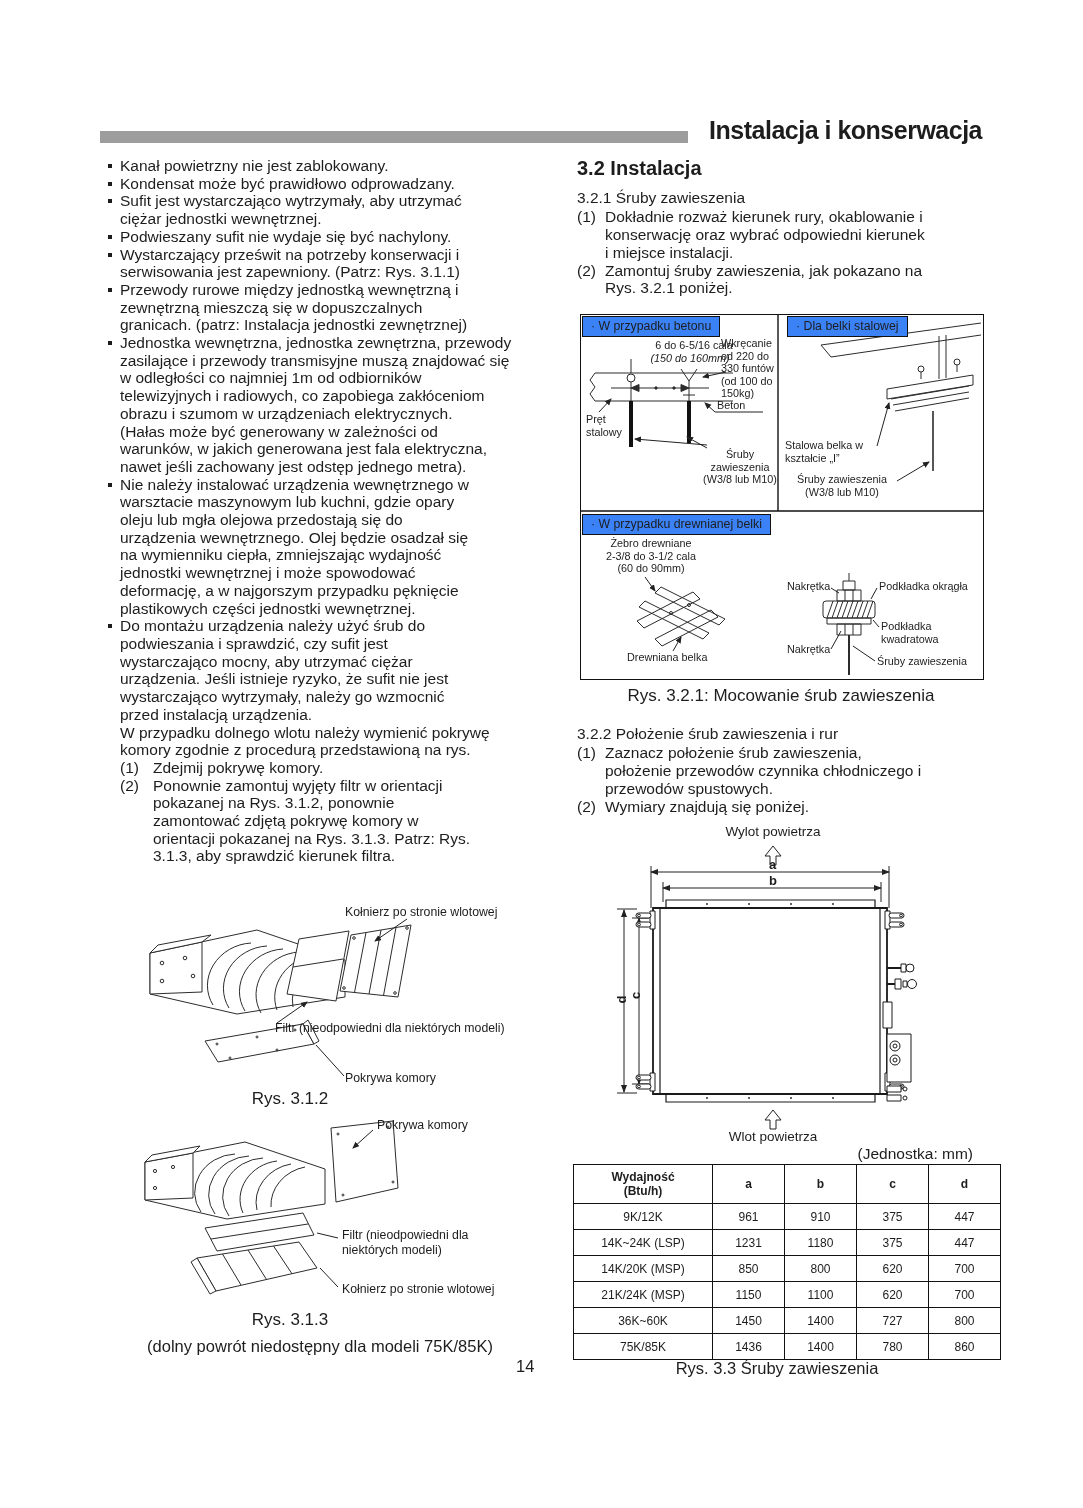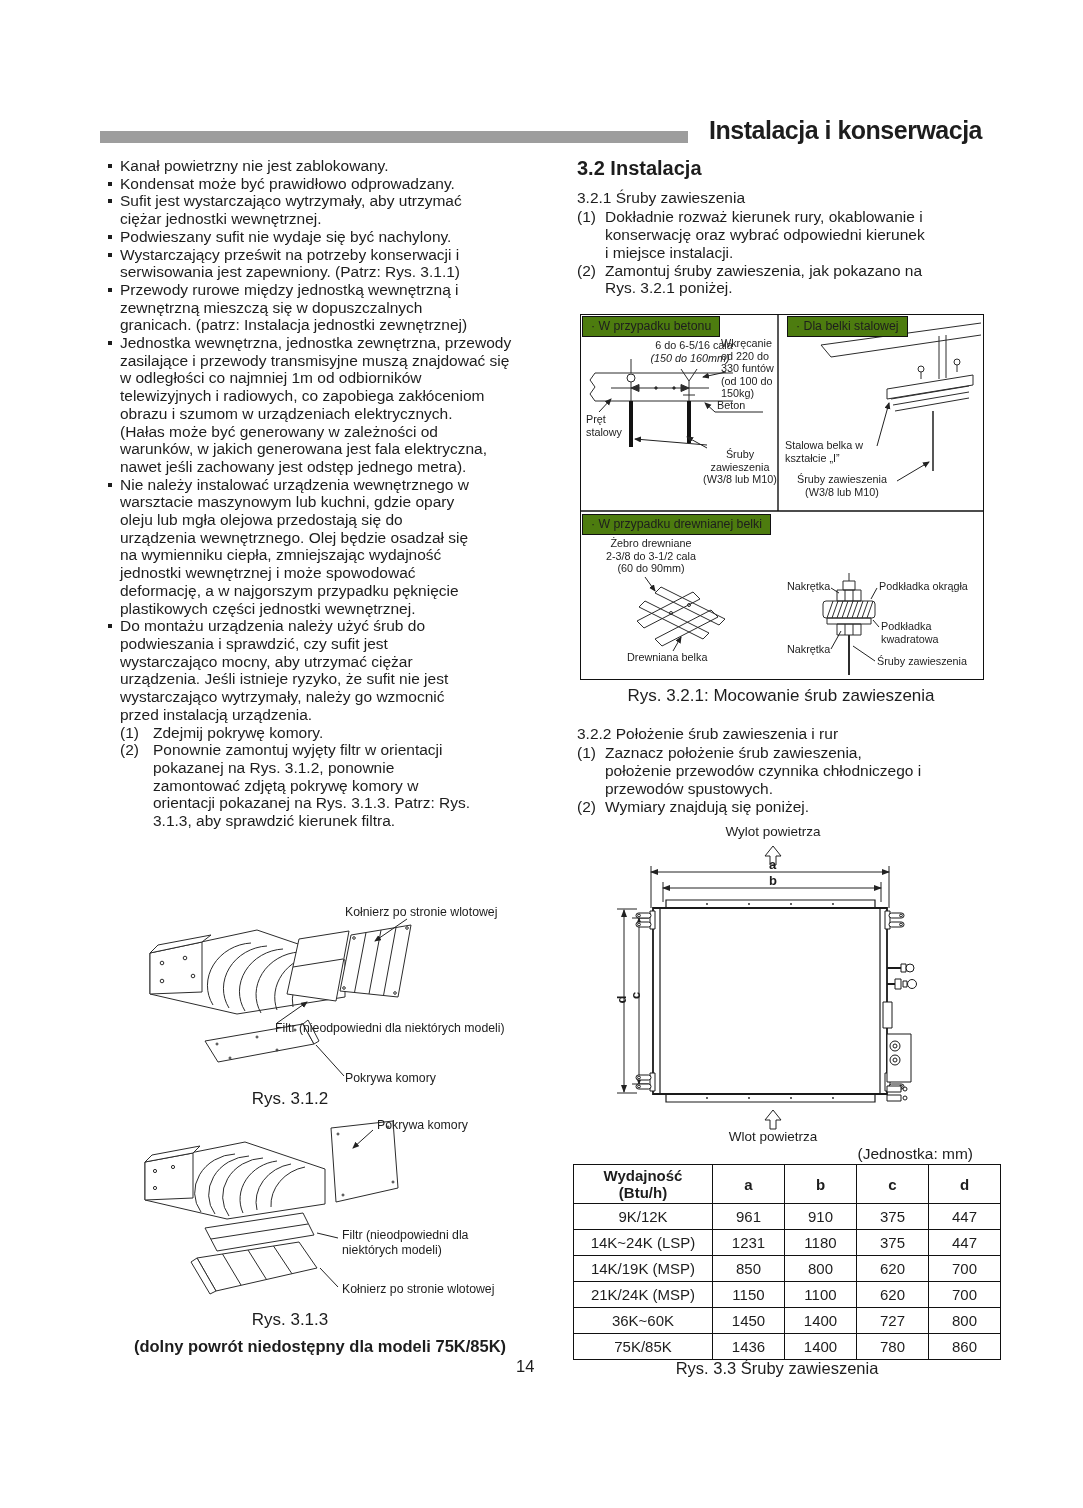--- a/index.html
+++ b/index.html
@@ -16,38 +16,38 @@
   .leftcol li{position:relative;padding-left:14px;}
   .dot{position:absolute;left:2px;top:7px;width:4px;height:4px;background:#1d1d1d;}
   .para{margin-left:14px;}
   .step{position:relative;margin-left:14px;padding-left:33px;}
   .step .num{position:absolute;left:0;top:0;}
   
   .fig{overflow:visible;}
   .fig svg{position:absolute;left:0;top:0;}
   .flabel{position:absolute;font-size:12.3px;line-height:14.5px;}
   .fcap{position:absolute;font-size:17px;text-align:center;}
-  .fnote{position:absolute;font-size:16.5px;text-align:center;font-weight:bold;}
+  .fnote{position:absolute;font-size:16.5px;text-align:center;}
   
   .figbox{left:580px;top:314px;width:402px;height:364px;border:1.6px solid #111;}
-  .panel-tag{position:absolute;border:1.2px solid #111;background:#4d7c0f;font-size:12.3px;padding:2px 8px 3px;white-space:nowrap;}
+  .panel-tag{position:absolute;border:1.2px solid #111;background:#3b82f6;font-size:12.3px;padding:2px 8px 3px;white-space:nowrap;}
   .slabel{position:absolute;font-size:10.8px;line-height:12.6px;}
   .ctr{text-align:center;}
   
   .rightcol{left:577px;top:160px;width:410px;font-size:15.5px;line-height:17.9px;}
   .rightcol h1{font-size:20px;margin:0 0 11px 0;}
   .rightcol h2{font-size:15.5px;font-weight:normal;margin:7px 0 1px 0;}
   .rightcol .step{margin-left:0;padding-left:28px;}
   .dimlbl{position:absolute;font-size:13px;font-weight:bold;}
   .rot{transform:rotate(-90deg);transform-origin:center;}
   .units{left:577px;top:1145px;width:396px;text-align:right;font-size:15.5px;}
   
   table.dims{position:absolute;left:573px;top:1164px;border-collapse:collapse;table-layout:fixed;}
   table.dims td,table.dims th{border:1.6px solid #111;text-align:center;vertical-align:middle;
-    font-size:15px;padding:0 2px;}
+    font-size:12px;padding:0 2px;}
   table.dims th{font-weight:bold;height:38px;}
   table.dims td{height:25px;}
   .c0{width:134px;}.cx{width:67px;}
   .pagenum{left:516px;top:1357px;font-size:16.5px;}
   .tcap{left:577px;top:1359px;width:400px;text-align:center;font-size:16.5px;}
   svg line,svg path,svg polygon,svg rect,svg circle,svg polyline{vector-effect:non-scaling-stroke;}
 </style>
 </head>
 <body>
 
@@ -84,20 +84,22 @@
 jednostki wewnętrznej i może spowodować
 deformację, a w najgorszym przypadku pęknięcie
 plastikowych części jednostki wewnętrznej.</span></li>
       <li><span class="dot"></span><span class="pre">Do montażu urządzenia należy użyć śrub do
 podwieszania i sprawdzić, czy sufit jest
 wystarczająco mocny, aby utrzymać ciężar
 urządzenia. Jeśli istnieje ryzyko, że sufit nie jest
 wystarczająco wytrzymały, należy go wzmocnić
 przed instalacją urządzenia.</span></li>
     </ul>
+    <div class="para pre">W przypadku dolnego wlotu należy wymienić pokrywę
+komory zgodnie z procedurą przedstawioną na rys.</div>
     <div class="step"><span class="num">(1)</span><span class="pre">Zdejmij pokrywę komory.</span></div>
     <div class="step"><span class="num">(2)</span><span class="pre">Ponownie zamontuj wyjęty filtr w orientacji
 pokazanej na Rys. 3.1.2, ponownie
 zamontować zdjętą pokrywę komory w
 orientacji pokazanej na Rys. 3.1.3. Patrz: Rys.
 3.1.3, aby sprawdzić kierunek filtra.</span></div>
   </div>
 
   <div class="abs fig" style="left:105px;top:903px;width:445px;height:212px;">
     <svg width="445" height="212" viewBox="0 0 445 212">
@@ -452,21 +454,21 @@
       <td>447</td>
     </tr>
     <tr>
       <td>14K~24K (LSP)</td>
       <td>1231</td>
       <td>1180</td>
       <td>375</td>
       <td>447</td>
     </tr>
     <tr>
-      <td>14K/19K (MSP)</td>
+      <td>14K/20K (MSP)</td>
       <td>850</td>
       <td>800</td>
       <td>620</td>
       <td>700</td>
     </tr>
     <tr>
       <td>21K/24K (MSP)</td>
       <td>1150</td>
       <td>1100</td>
       <td>620</td>

